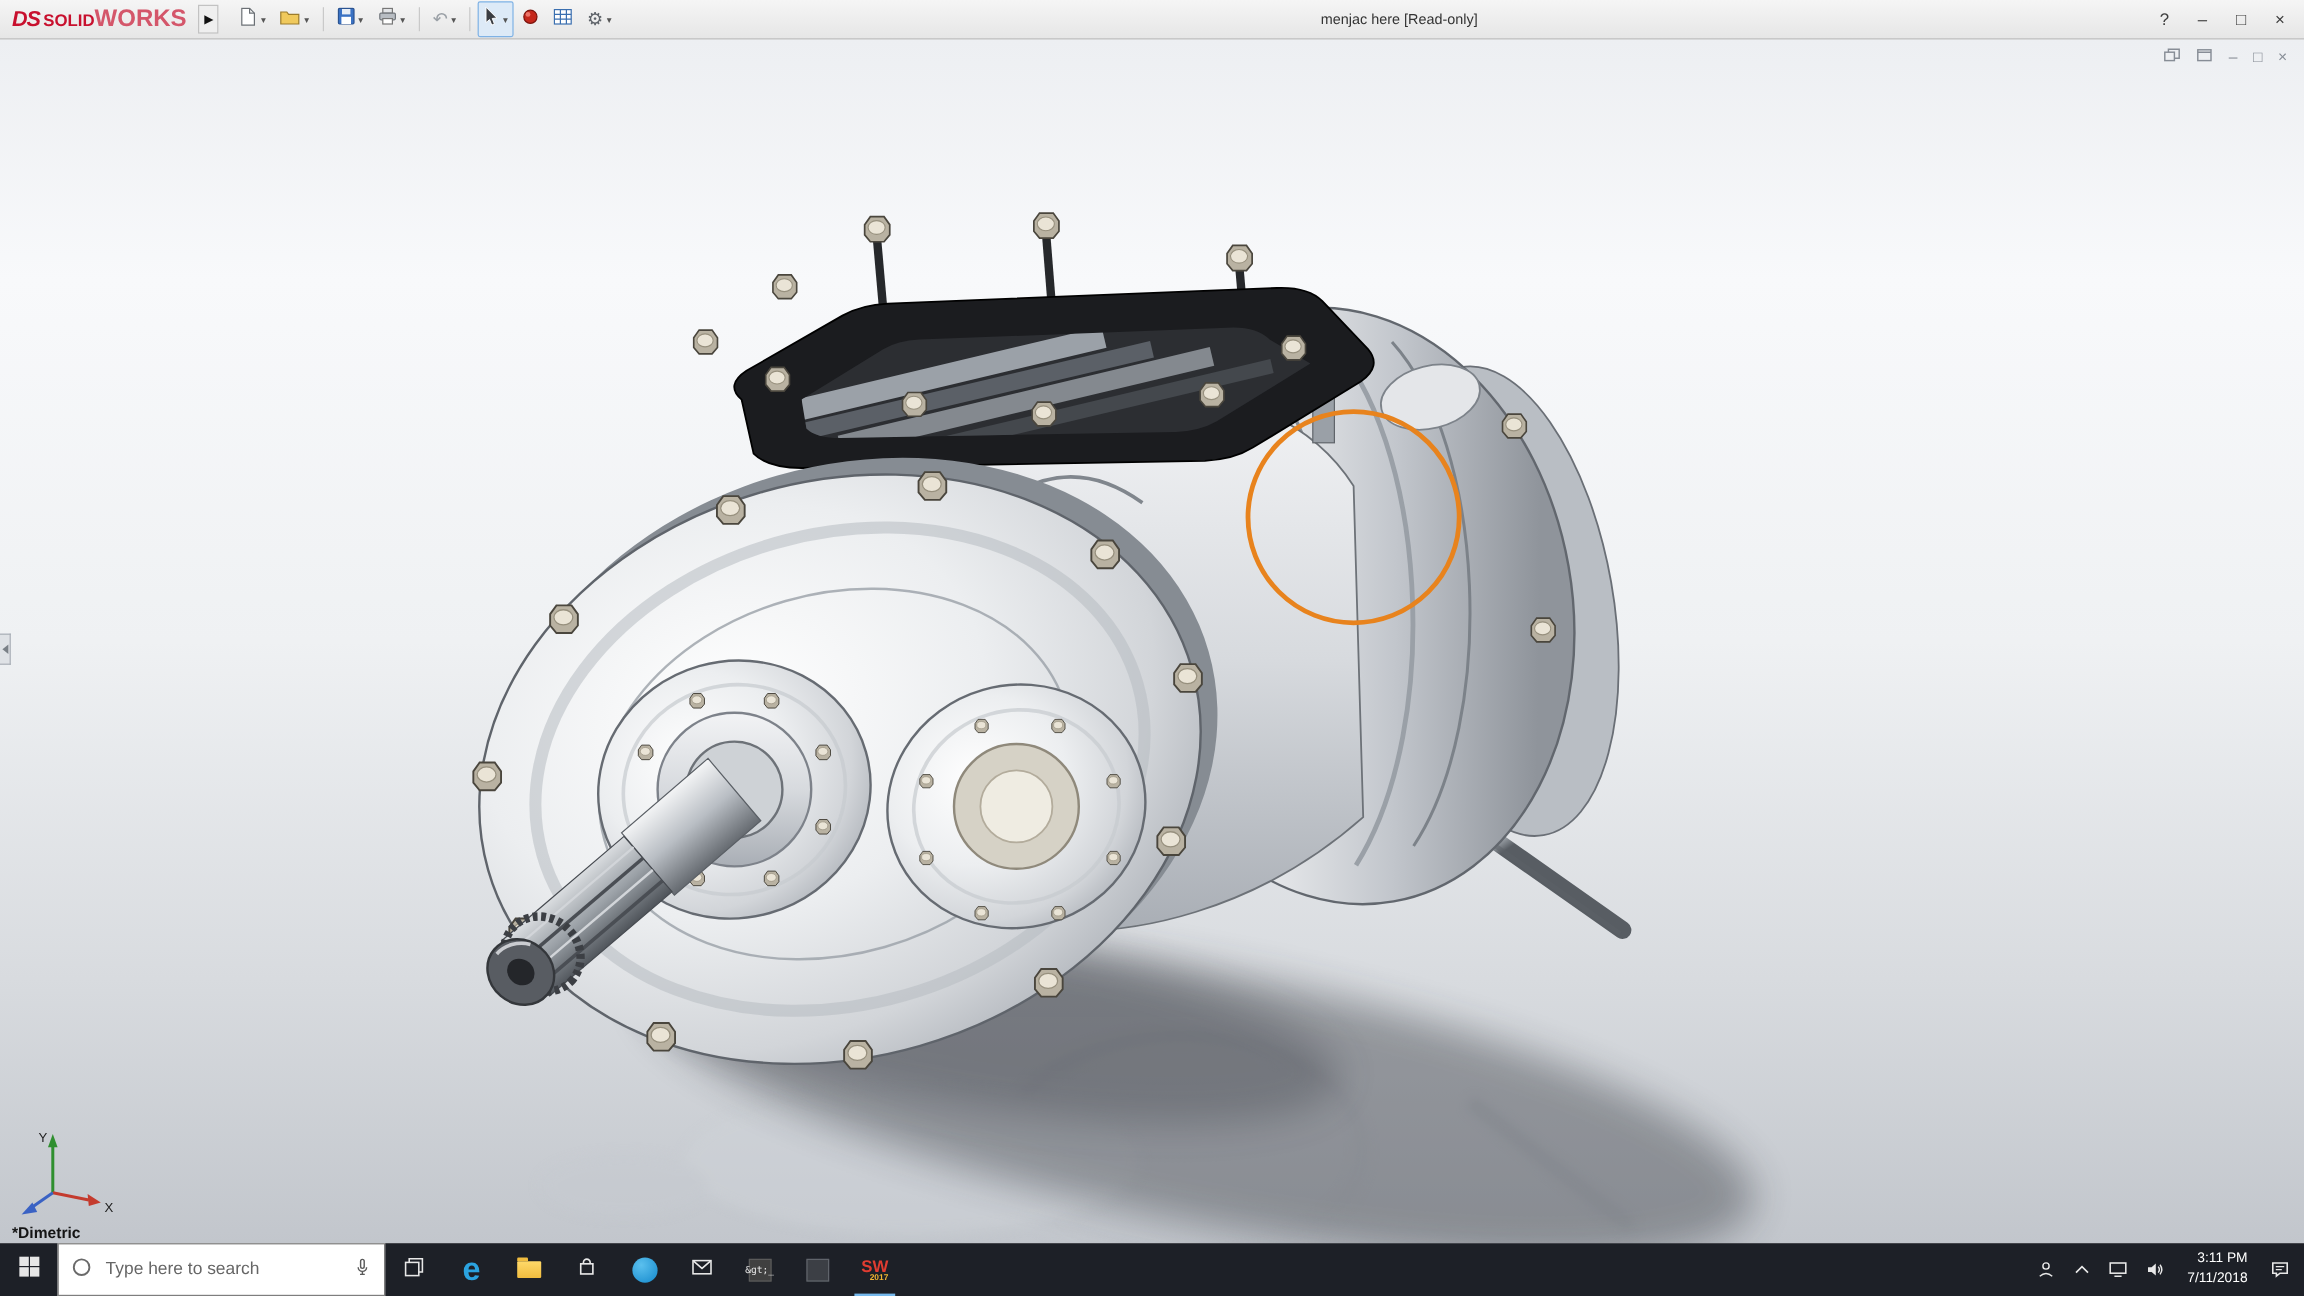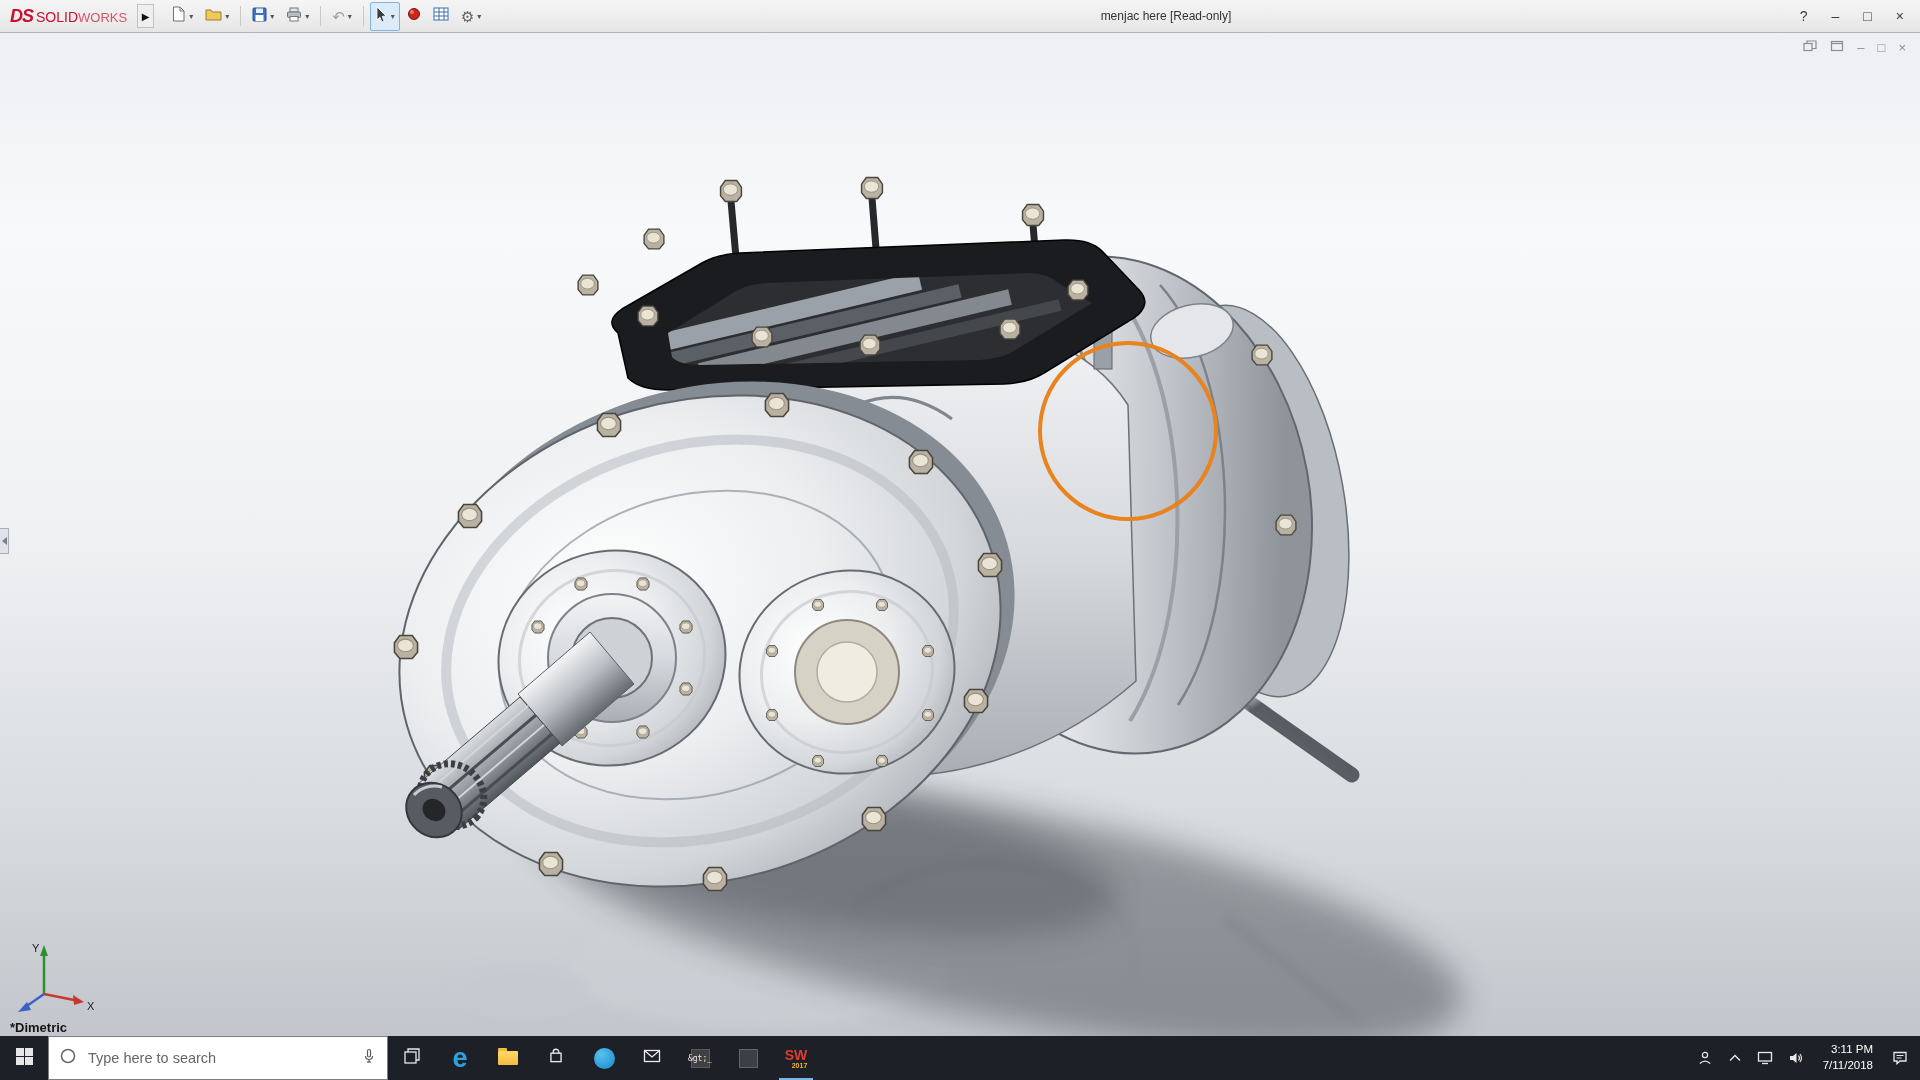--- a/index.html
+++ b/index.html
@@ -4,22 +4,22 @@
 <style>
   * { box-sizing: border-box; }
   html,body { margin:0; padding:0; }
   body { width:1920px; height:1080px; overflow:hidden; font-family:"Liberation Sans", sans-serif; }
   .app { position:relative; width:1920px; height:1080px; background:#e6e6e6; }
 
   
   .titlebar { position:relative; height:33px; background:linear-gradient(#f5f5f5,#e6e6e6); border-bottom:1px solid #b5b5b5; display:flex; align-items:center; padding:0 8px; }
   .logo { display:flex; align-items:baseline; margin:0 10px 0 2px; white-space:nowrap; }
   .logo .ds { color:#c8102e; font-style:italic; font-weight:bold; font-size:18px; letter-spacing:-1px; margin-right:3px; }
-  .logo .solid { color:#c8102e; font-weight:normal; font-size:14px; }
-  .logo .works { color:#d4566a; font-weight:normal; font-size:13px; }
+  .logo .solid { color:#c8102e; font-weight:bold; font-size:14px; }
+  .logo .works { color:#d4566a; font-weight:bold; font-size:20px; }
   .menu-arrow { font-size:10px; color:#111; border:1px solid #c2c2c2; background:#efefef; width:17px; height:24px; display:flex; align-items:center; justify-content:center; margin-right:12px; }
   .toolbar { display:flex; align-items:center; gap:2px; }
   .tb-btn { display:flex; align-items:center; gap:3px; padding:3px 4px; border-radius:2px; border:1px solid transparent; }
   .tb-btn.pressed { border:1px solid #7fb2e5; background:#ddeaf7; }
   .caret { font-size:8px; color:#555; }
   .tb-sep { width:1px; height:20px; background:#c9c9c9; margin:0 4px; }
   .undo-glyph { font-size:15px; color:#9aa0a6; line-height:1; }
   .gear-glyph { font-size:15px; color:#5f646a; line-height:1; }
   .win-title { position:absolute; left:1016px; width:300px; text-align:center; font-size:12px; color:#333; }
   .win-controls { margin-left:auto; display:flex; align-items:center; gap:24px; padding-right:8px; font-size:14px; color:#3d3d3d; }
@@ -30,21 +30,21 @@
   .model-svg { position:absolute; left:0; top:0; }
   .doc-controls { position:absolute; top:7px; right:14px; display:flex; gap:13px; align-items:center; color:#878d96; font-size:13px; line-height:1; }
   .view-label { position:absolute; left:10px; bottom:1px; font-size:13px; font-weight:bold; color:#141414; }
   .triad { position:absolute; left:10px; bottom:20px; }
   .panel-tab { position:absolute; left:0; top:495px; width:9px; height:26px; background:#dfe2e6; border:1px solid #aab0b7; border-left:none; display:flex; align-items:center; justify-content:center; }
   .panel-tab .tri { width:0; height:0; border-top:4px solid transparent; border-bottom:4px solid transparent; border-right:5px solid #7a8087; }
 
   
   .taskbar { position:absolute; left:0; bottom:0; width:1920px; height:44px; background:#1d2027; display:flex; align-items:stretch; }
   .tb-start { width:48px; display:flex; align-items:center; justify-content:center; }
-  .tb-search { width:340px; background:#ffffff; border:1px solid #7e7e7e; display:flex; align-items:center; gap:9px; padding:0 10px; }
+  .tb-search { width:273px; background:#ffffff; border:1px solid #7e7e7e; display:flex; align-items:center; gap:9px; padding:0 10px; }
   .tb-search input { flex:1; border:none; outline:none; font-size:14.5px; color:#444; background:transparent; font-family:"Liberation Sans",sans-serif; }
   .tb-search input::placeholder { color:#666; }
   .tb-apps { display:flex; align-items:stretch; }
   .tb-app { width:48px; display:flex; align-items:center; justify-content:center; position:relative; flex-direction:column; }
   .tb-app.active .underline { position:absolute; bottom:0; left:7px; right:7px; height:2px; background:#76b9ed; }
   .edge-e { font-size:27px; font-weight:bold; color:#2ba3e0; line-height:0.9; }
   .folder-icon { position:relative; width:20px; height:14px; background:linear-gradient(#ffd969,#f0bc3f); border-radius:1px; }
   .folder-tab { position:absolute; top:-3px; left:0; width:9px; height:3px; background:#f0bc3f; border-radius:1px 1px 0 0; }
   .circle-app { width:21px; height:21px; border-radius:50%; background:radial-gradient(circle at 35% 30%,#5bc0ee,#1489cc); }
   .cmd-icon { width:19px; height:19px; background:#404040; border:1px solid #5a5a5a; color:#e8e8e8; font-size:8px; font-family:"DejaVu Sans Mono",monospace; display:flex; align-items:center; justify-content:center; }

